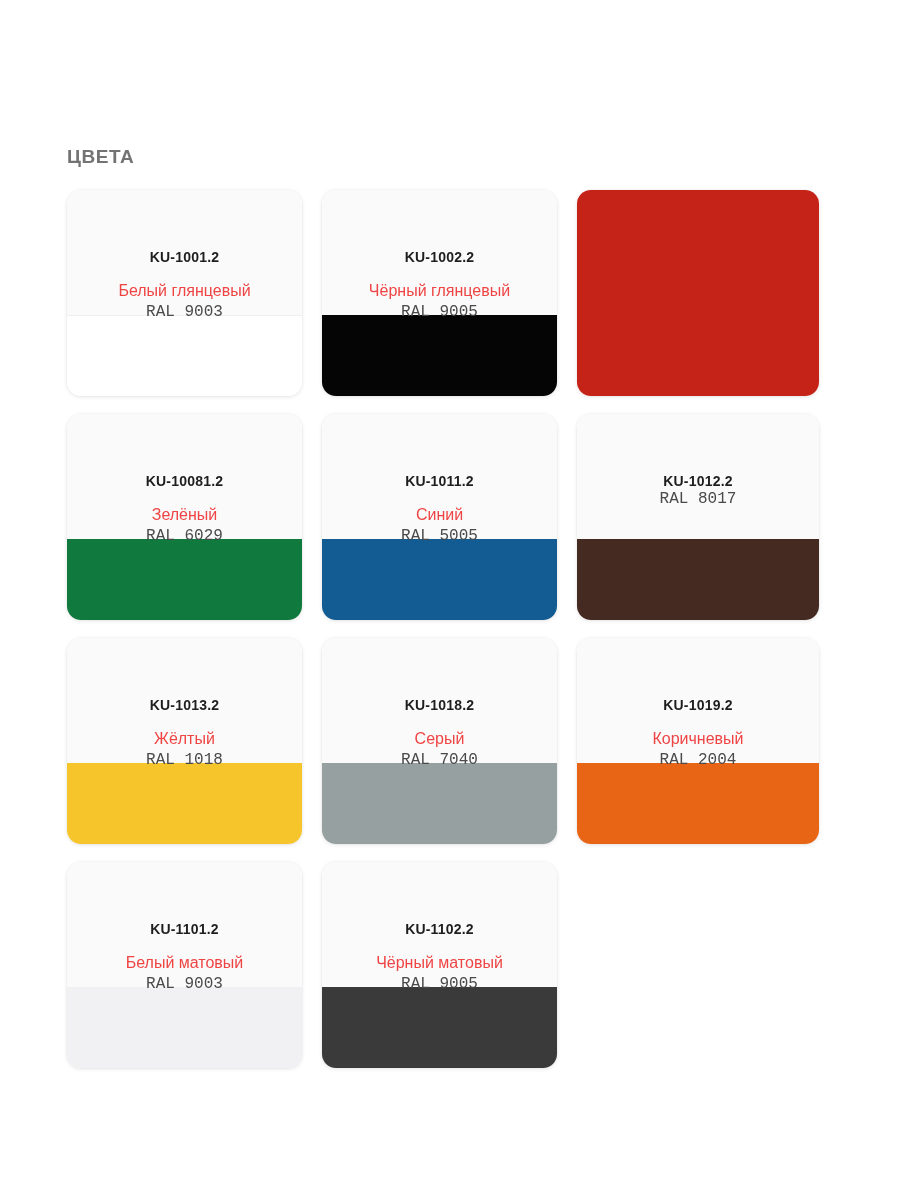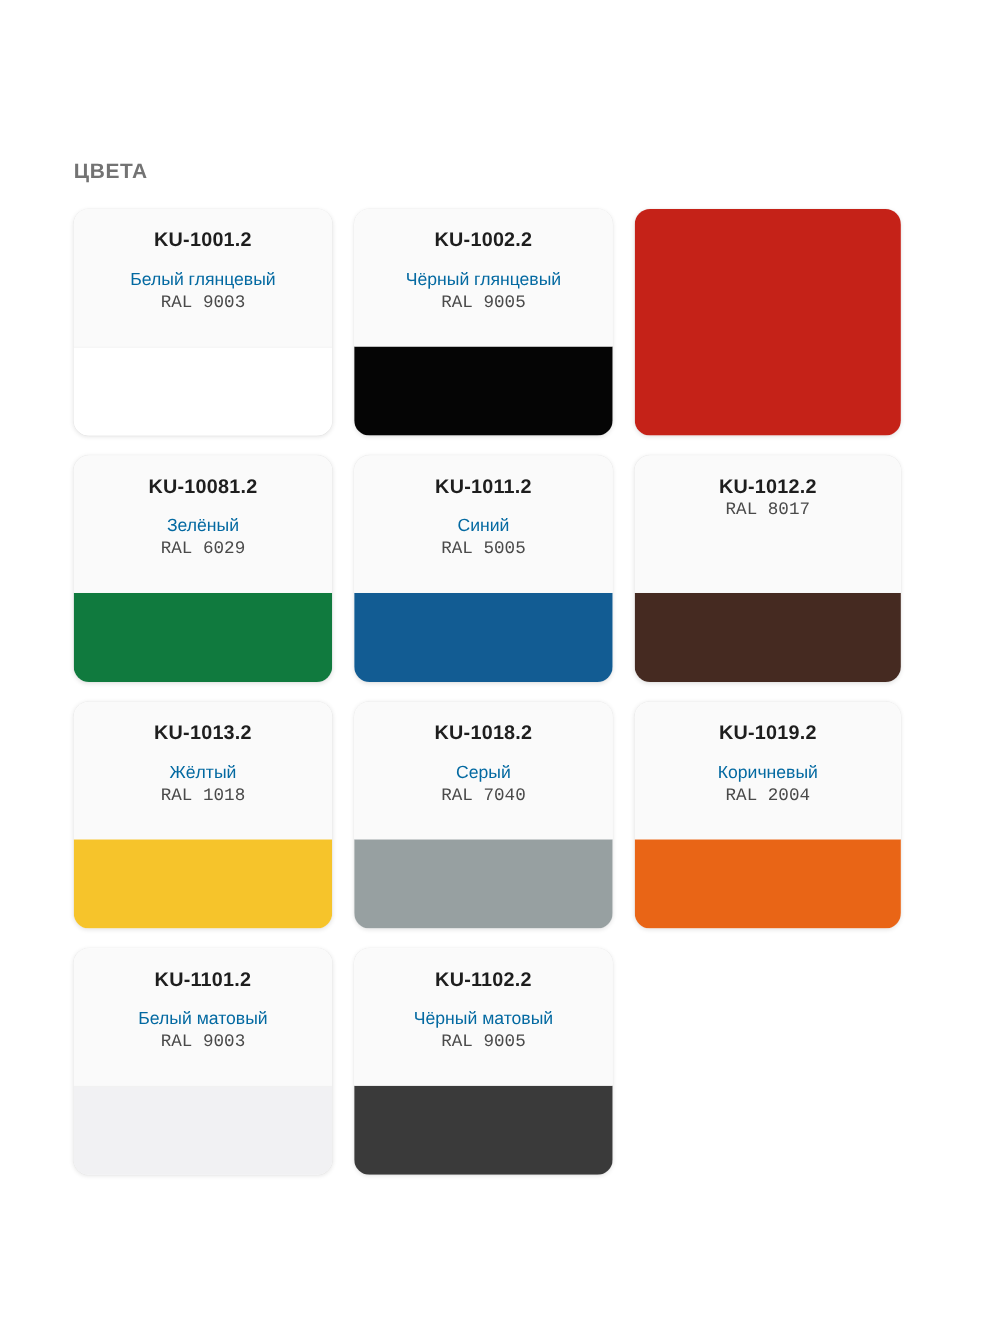--- a/index.html
+++ b/index.html
@@ -62,33 +62,34 @@
     height: 125px;
     box-sizing: border-box;
     padding: 19px 10px 0 10px;
     text-align: center;
     background: #fafafa;
     position: relative;
     z-index: 2;
   }
 
   .card-code {
-    font-size: 18px;
+    font-size: 14px;
     font-weight: 700;
     color: #1e1e1e;
     letter-spacing: 0.2px;
     line-height: 1.1;
     white-space: nowrap;
+    margin-top: 41px;
   }
 
   .card-name {
     margin-top: 15px;
     font-size: 16px;
     font-weight: 400;
-    color: #0369a1;
+    color: #ef4444;
     line-height: 1.32;
     white-space: nowrap;
   }
 
   .card-ral {
     font-size: 16px;
     font-weight: 400;
     color: #4a4a4a;
     line-height: 1.32;
     white-space: nowrap;

